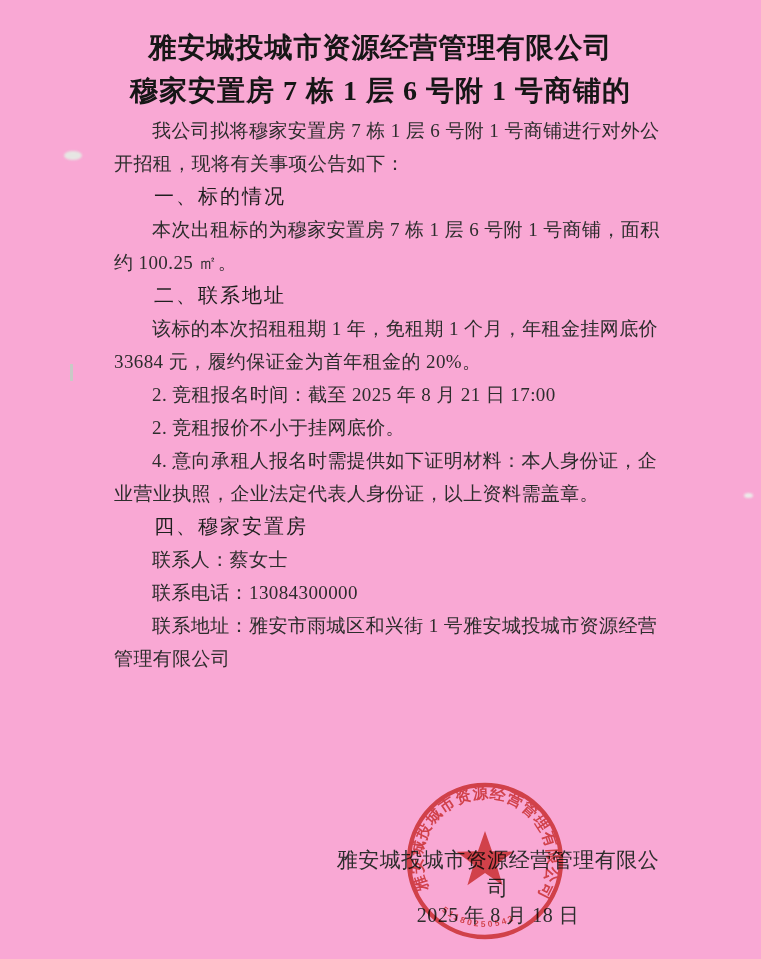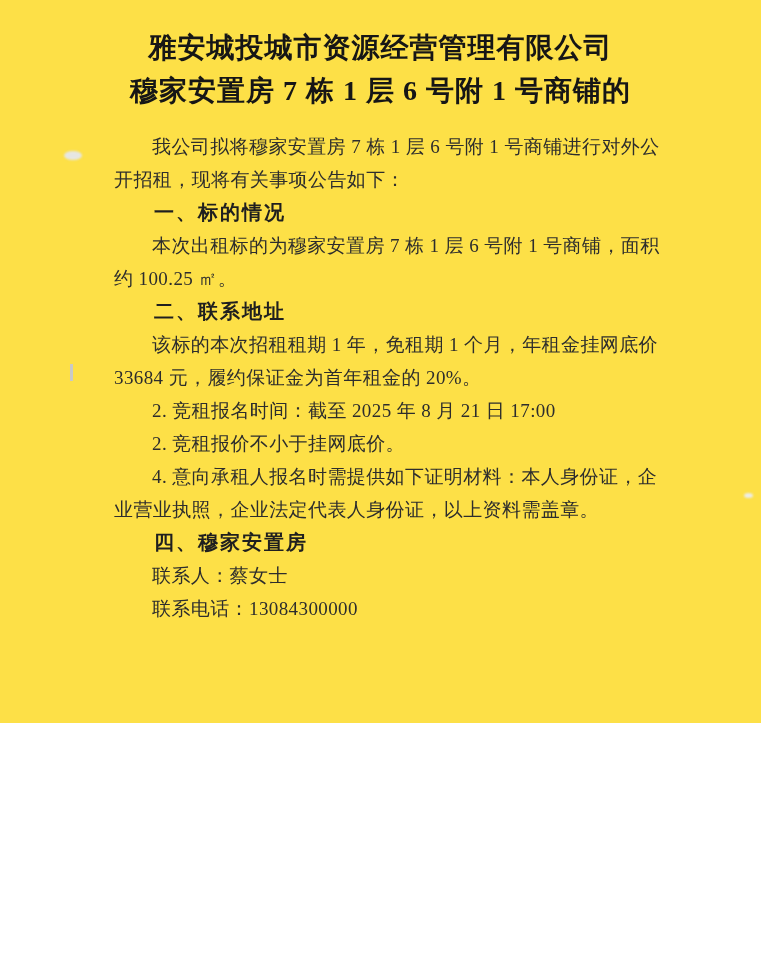--- a/index.html
+++ b/index.html
@@ -1,34 +1,34 @@
 <!DOCTYPE html>
 <html lang="zh"><head>
 <meta charset="utf-8">
 <style>
   html,body { margin:0; padding:0; background:#ffffff; }
   .page {
-    position:relative; width:761px; height:723px;
-    background:#fde047; overflow:hidden;
+    position:relative; width:761px; height:959px;
+    background:#f9a8d4; overflow:hidden;
     font-family:"Liberation Serif", serif;
     color:#2d2d2d;
   }
   .doc-title {
     padding-top:26px; text-align:center;
     font-weight:bold; font-size:28px; line-height:43px;
     color:#161616; letter-spacing:1px;
   }
   .doc-body {
-    margin:18px 88px 0 114px;
+    margin:2px 88px 0 114px;
     font-size:19px; line-height:33px; letter-spacing:0.4px;
   }
   .para { margin:0; text-indent:2em; white-space:pre-wrap; }
   .heading {
     margin:0; font-family:"Liberation Sans", sans-serif;
-    font-weight:bold; font-size:20px; line-height:33px;
+    font-weight:normal; font-size:20px; line-height:33px;
     text-indent:2em; letter-spacing:2px; color:#1f1f1f;
   }
   .sign-block {
     position:absolute; left:328px; top:846px; width:340px;
     text-align:center; font-size:21px; color:#2d2d2d; letter-spacing:0.5px;
   }
   .sign-date { font-size:20px; }
   .seal {
     position:absolute; left:400px; top:776px; width:170px; height:170px;
     mix-blend-mode:multiply; opacity:0.85; pointer-events:none;
@@ -64,20 +64,22 @@
 33684 元，履约保证金为首年租金的 20%。</p>
 
     <p class="para">2. 竞租报名时间：截至 2025 年 8 月 21 日 17:00</p>
     <p class="para">2. 竞租报价不小于挂网底价。</p>
     <p class="para">4. 意向承租人报名时需提供如下证明材料：本人身份证，企
 业营业执照，企业法定代表人身份证，以上资料需盖章。</p>
 
     <p class="heading">四、穆家安置房</p>
     <p class="para">联系人：蔡女士</p>
     <p class="para">联系电话：13084300000</p>
+    <p class="para">联系地址：雅安市雨城区和兴街 1 号雅安城投城市资源经营
+管理有限公司</p>
   </div>
 
   <div class="sign-block">
     <div>雅安城投城市资源经营管理有限公司</div>
     <div class="sign-date">2025 年 8 月 18 日</div>
   </div>
 
   <svg class="seal" viewBox="0 0 170 170" aria-hidden="true">
     <defs>
       <path id="sealArcTop" d="M 30.4 116.5 A 63 63 0 1 1 139.6 116.5" fill="none"></path>

